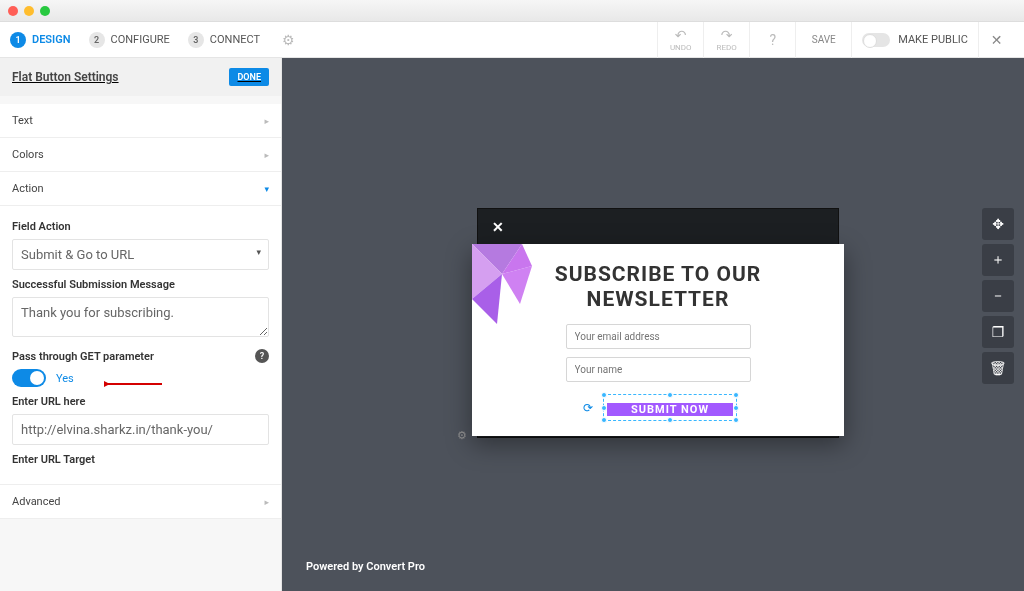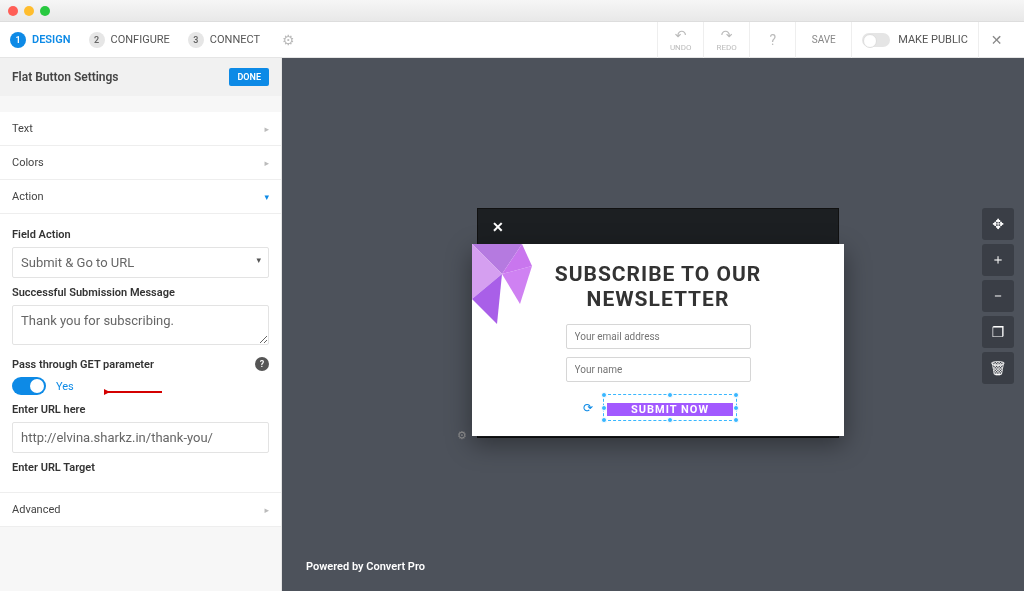--- a/index.html
+++ b/index.html
@@ -21,21 +21,21 @@
   .tbtn { width:46px; height:36px; display:flex; flex-direction:column; align-items:center; justify-content:center; border-left:1px solid #eee; color:#bbb; font-size:8px;}
   .tbtn .ic { font-size:14px; color:#bbb;}
   .save { width:56px; display:flex; align-items:center; justify-content:center; color:#888; font-size:10px; border-left:1px solid #eee; height:36px;}
   .publish { display:flex; align-items:center; gap:8px; padding: 0 10px; border-left:1px solid #eee; height:36px;}
   .switch-mini { width:28px; height:14px; background:#e5e5e5; border-radius:8px; position:relative;}
   .switch-mini::before{content:"";position:absolute;width:12px;height:12px;background:#fff;border-radius:50%;top:1px;left:1px;border:1px solid #ddd;}
   .close-x { width:36px; height:36px; display:flex; align-items:center; justify-content:center; color:#888; font-size:14px; border-left:1px solid #eee;}
 
   .body { display:flex; height:calc(591px - 22px - 36px); }
   .sidebar { width:282px; background:#f7f7f7; border-right:1px solid #e5e5e5; display:flex; flex-direction:column; overflow-y:auto;}
-  .panel-header { display:flex; align-items:center; justify-content:space-between; padding:10px 12px; background:#f1f1f1;}
+  .panel-header { display:flex; align-items:center; justify-content:space-between; padding:10px 12px; background:#f1f1f1;text-decoration:underline;}
   .panel-title { font-size:12px; font-weight:600; color:#444;}
   .done-btn { background:#0d8ae6; color:#fff; font-size:9px; padding:4px 8px; border-radius:2px; border:none; font-weight:600;}
   .section { background:#fff; border-bottom:1px solid #eee; padding:10px 12px; display:flex; align-items:center; justify-content:space-between; font-size:11px; color:#444;}
   .section span.caret { color:#bbb; font-size:9px;}
   .section.open span.caret { color:#0d8ae6; }
   .action-body { background:#fff; padding:12px; border-bottom:1px solid #eee; }
   .fld-label { font-size:11px; font-weight:600; color:#333; margin:8px 0 6px; display:flex; align-items:center; justify-content:space-between;}
   .fld-label .help { width:14px; height:14px; border-radius:50%; background:#555; color:#fff; font-size:9px; display:flex; align-items:center; justify-content:center;}
   .select, .textinput, .textarea { width:100%; padding:7px 8px; border:1px solid #e3e3e3; border-radius:2px; font-size:13px; color:#666; background:#fff;}
   .select-wrap{position:relative;}
@@ -64,21 +64,21 @@
   .form-fields input{ width:185px; padding:6px 8px; border:1px solid #d6d6d6; font-size:10px; border-radius:2px;}
   .submit-wrap{display:flex;align-items:center;gap:14px;margin-top:8px;position:relative;}
   .refresh-icon{color:#0d8ae6;font-size:12px;}
   .submit-btn{ background:#a259ff; color:#fff; border:none; padding:0 24px; font-size:11px; font-weight:700; letter-spacing:1px; position:relative;}
   .sel-box{position:absolute;inset:-4px;border:1px dashed #37b6ff;pointer-events:none;}
   .sel-handle{position:absolute;width:6px;height:6px;background:#37b6ff;border:1px solid #fff;border-radius:50%;}
   .sh-tl{top:-3px;left:-3px}.sh-tr{top:-3px;right:-3px}.sh-bl{bottom:-3px;left:-3px}.sh-br{bottom:-3px;right:-3px}
   .sh-tc{top:-3px;left:50%;margin-left:-3px}.sh-bc{bottom:-3px;left:50%;margin-left:-3px}
   .sh-lc{left:-3px;top:50%;margin-top:-3px}.sh-rc{right:-3px;top:50%;margin-top:-3px}
   .gear-mini{position:absolute;left:-15px;bottom:-6px;color:#888;font-size:11px;}
-  .section.first{margin-top:16px;}
+  .section.first{margin-top:8px;}
   .action-body .fld-label:first-child{margin-top:2px;}
 </style>
 </head>
 <body>
 
 <div class="titlebar">
   <div class="dot red"></div>
   <div class="dot yellow"></div>
   <div class="dot green"></div>
 </div>

